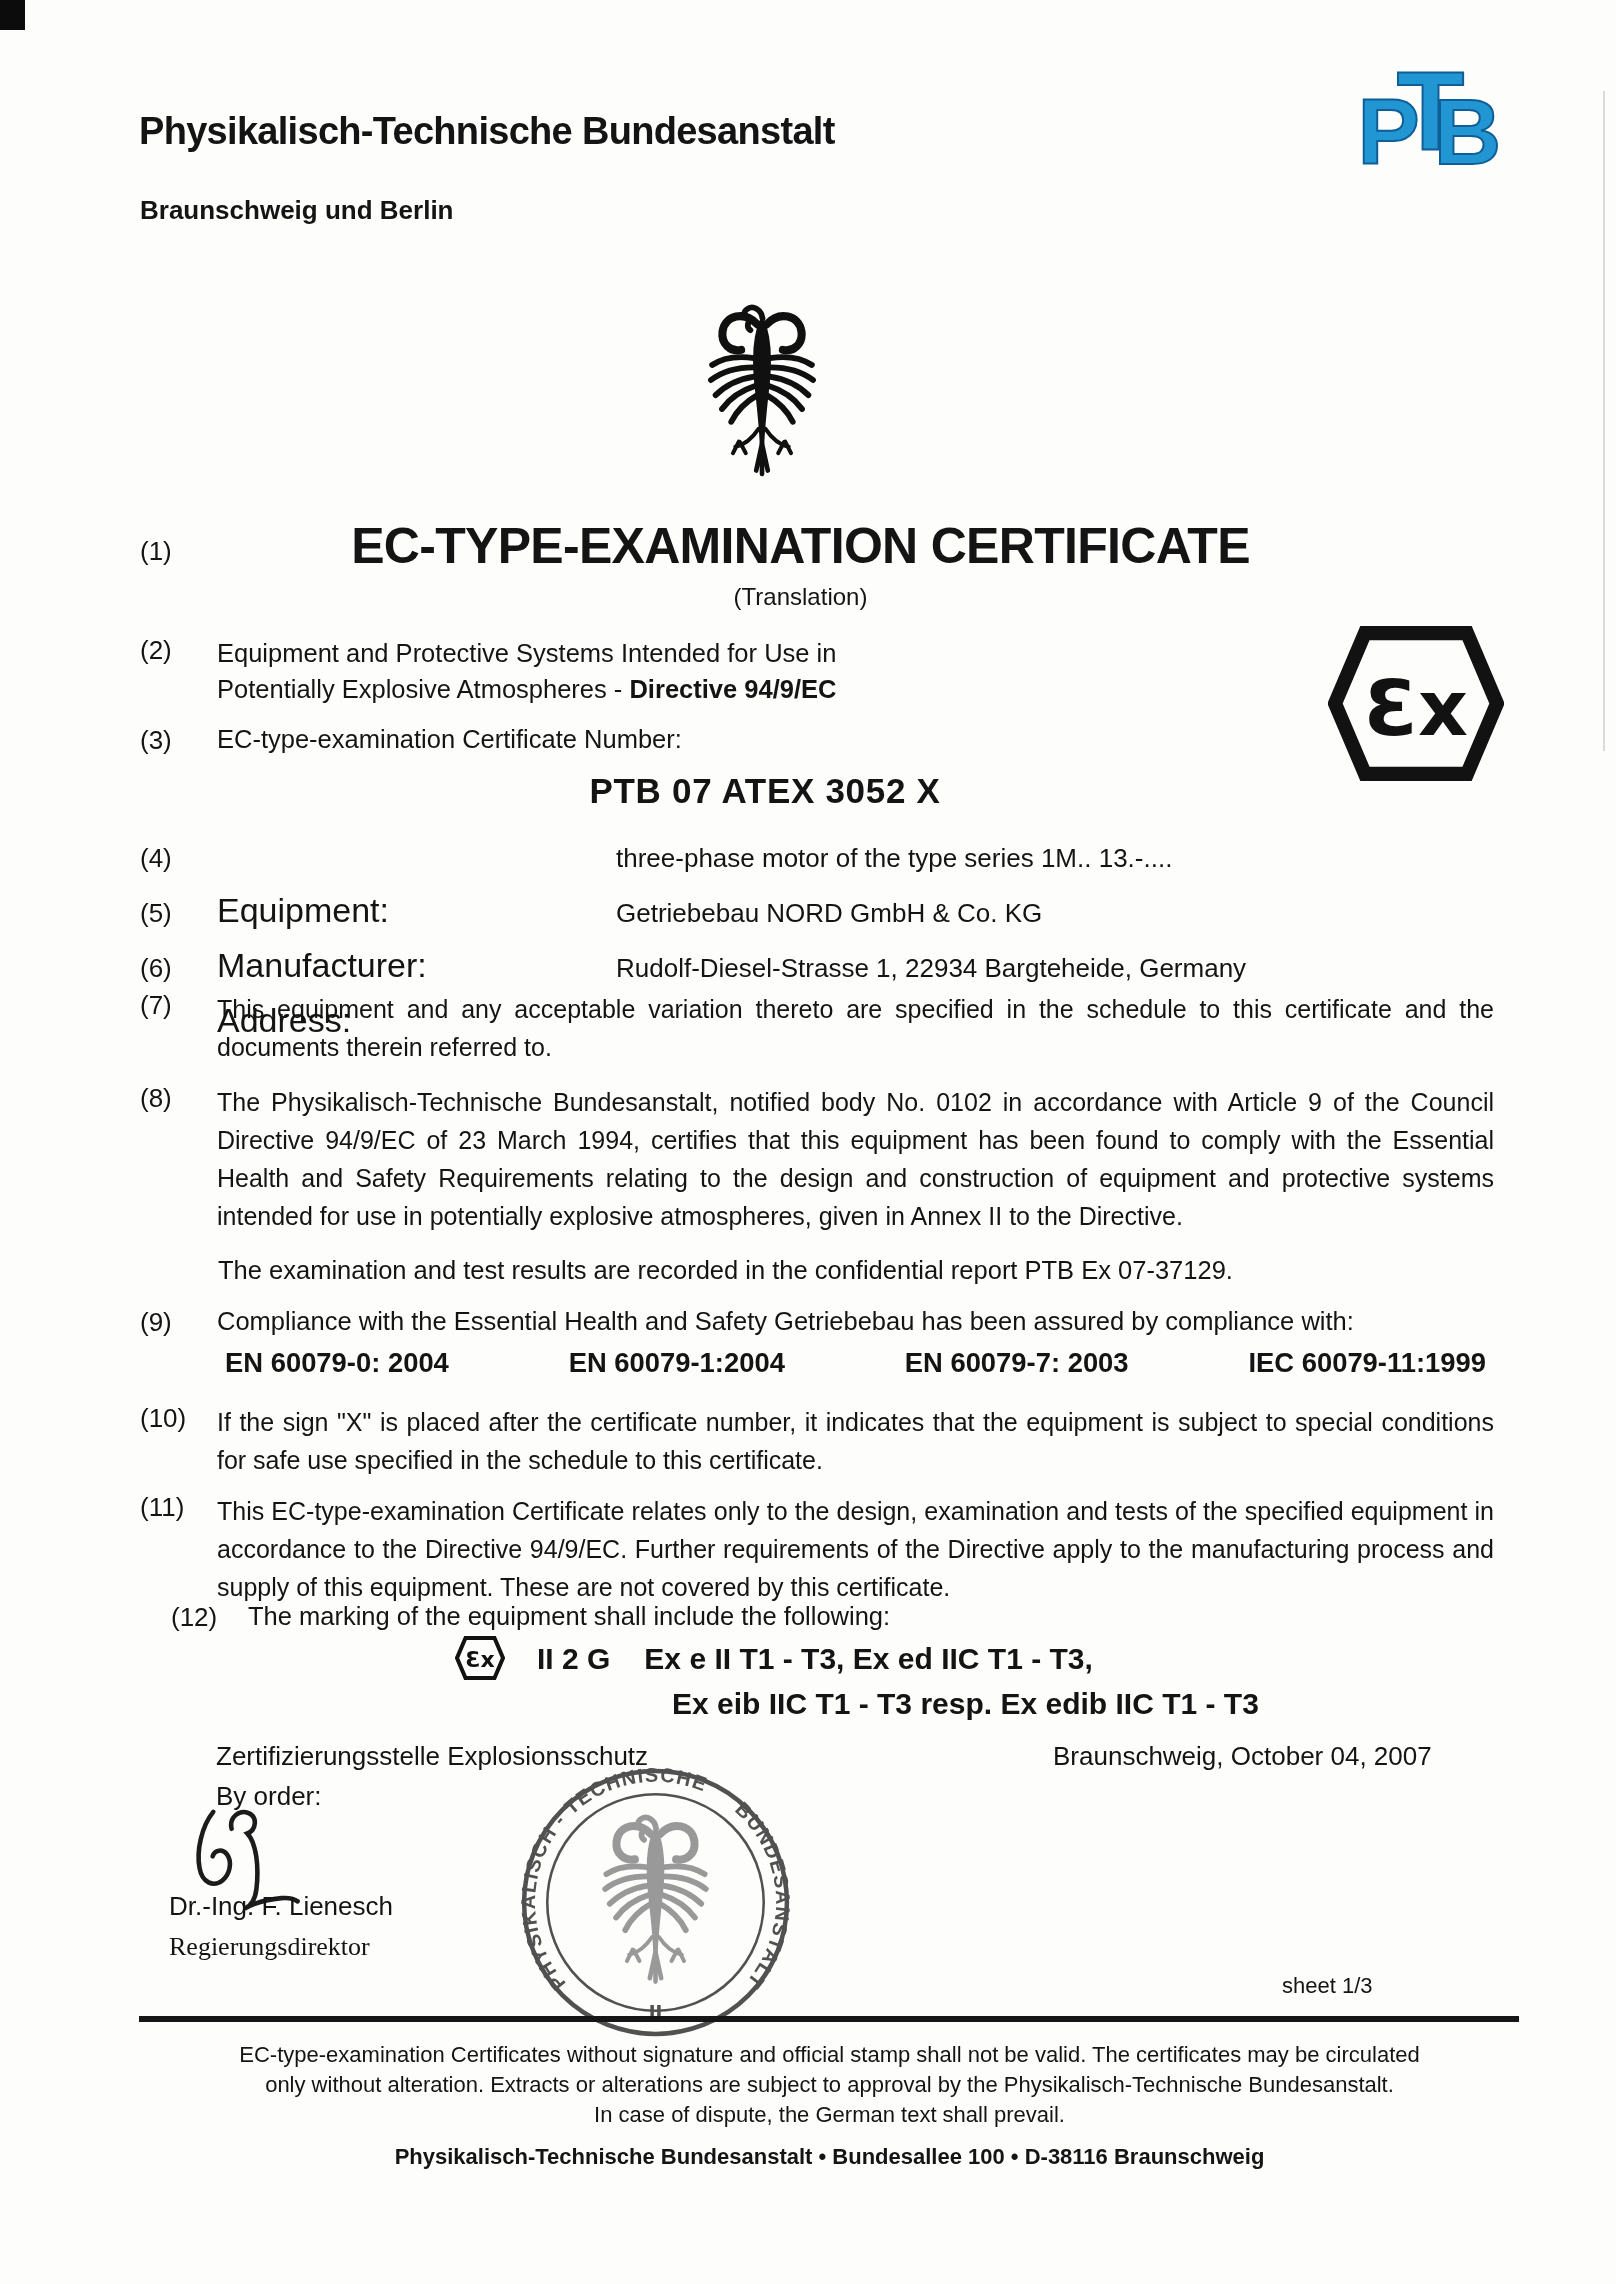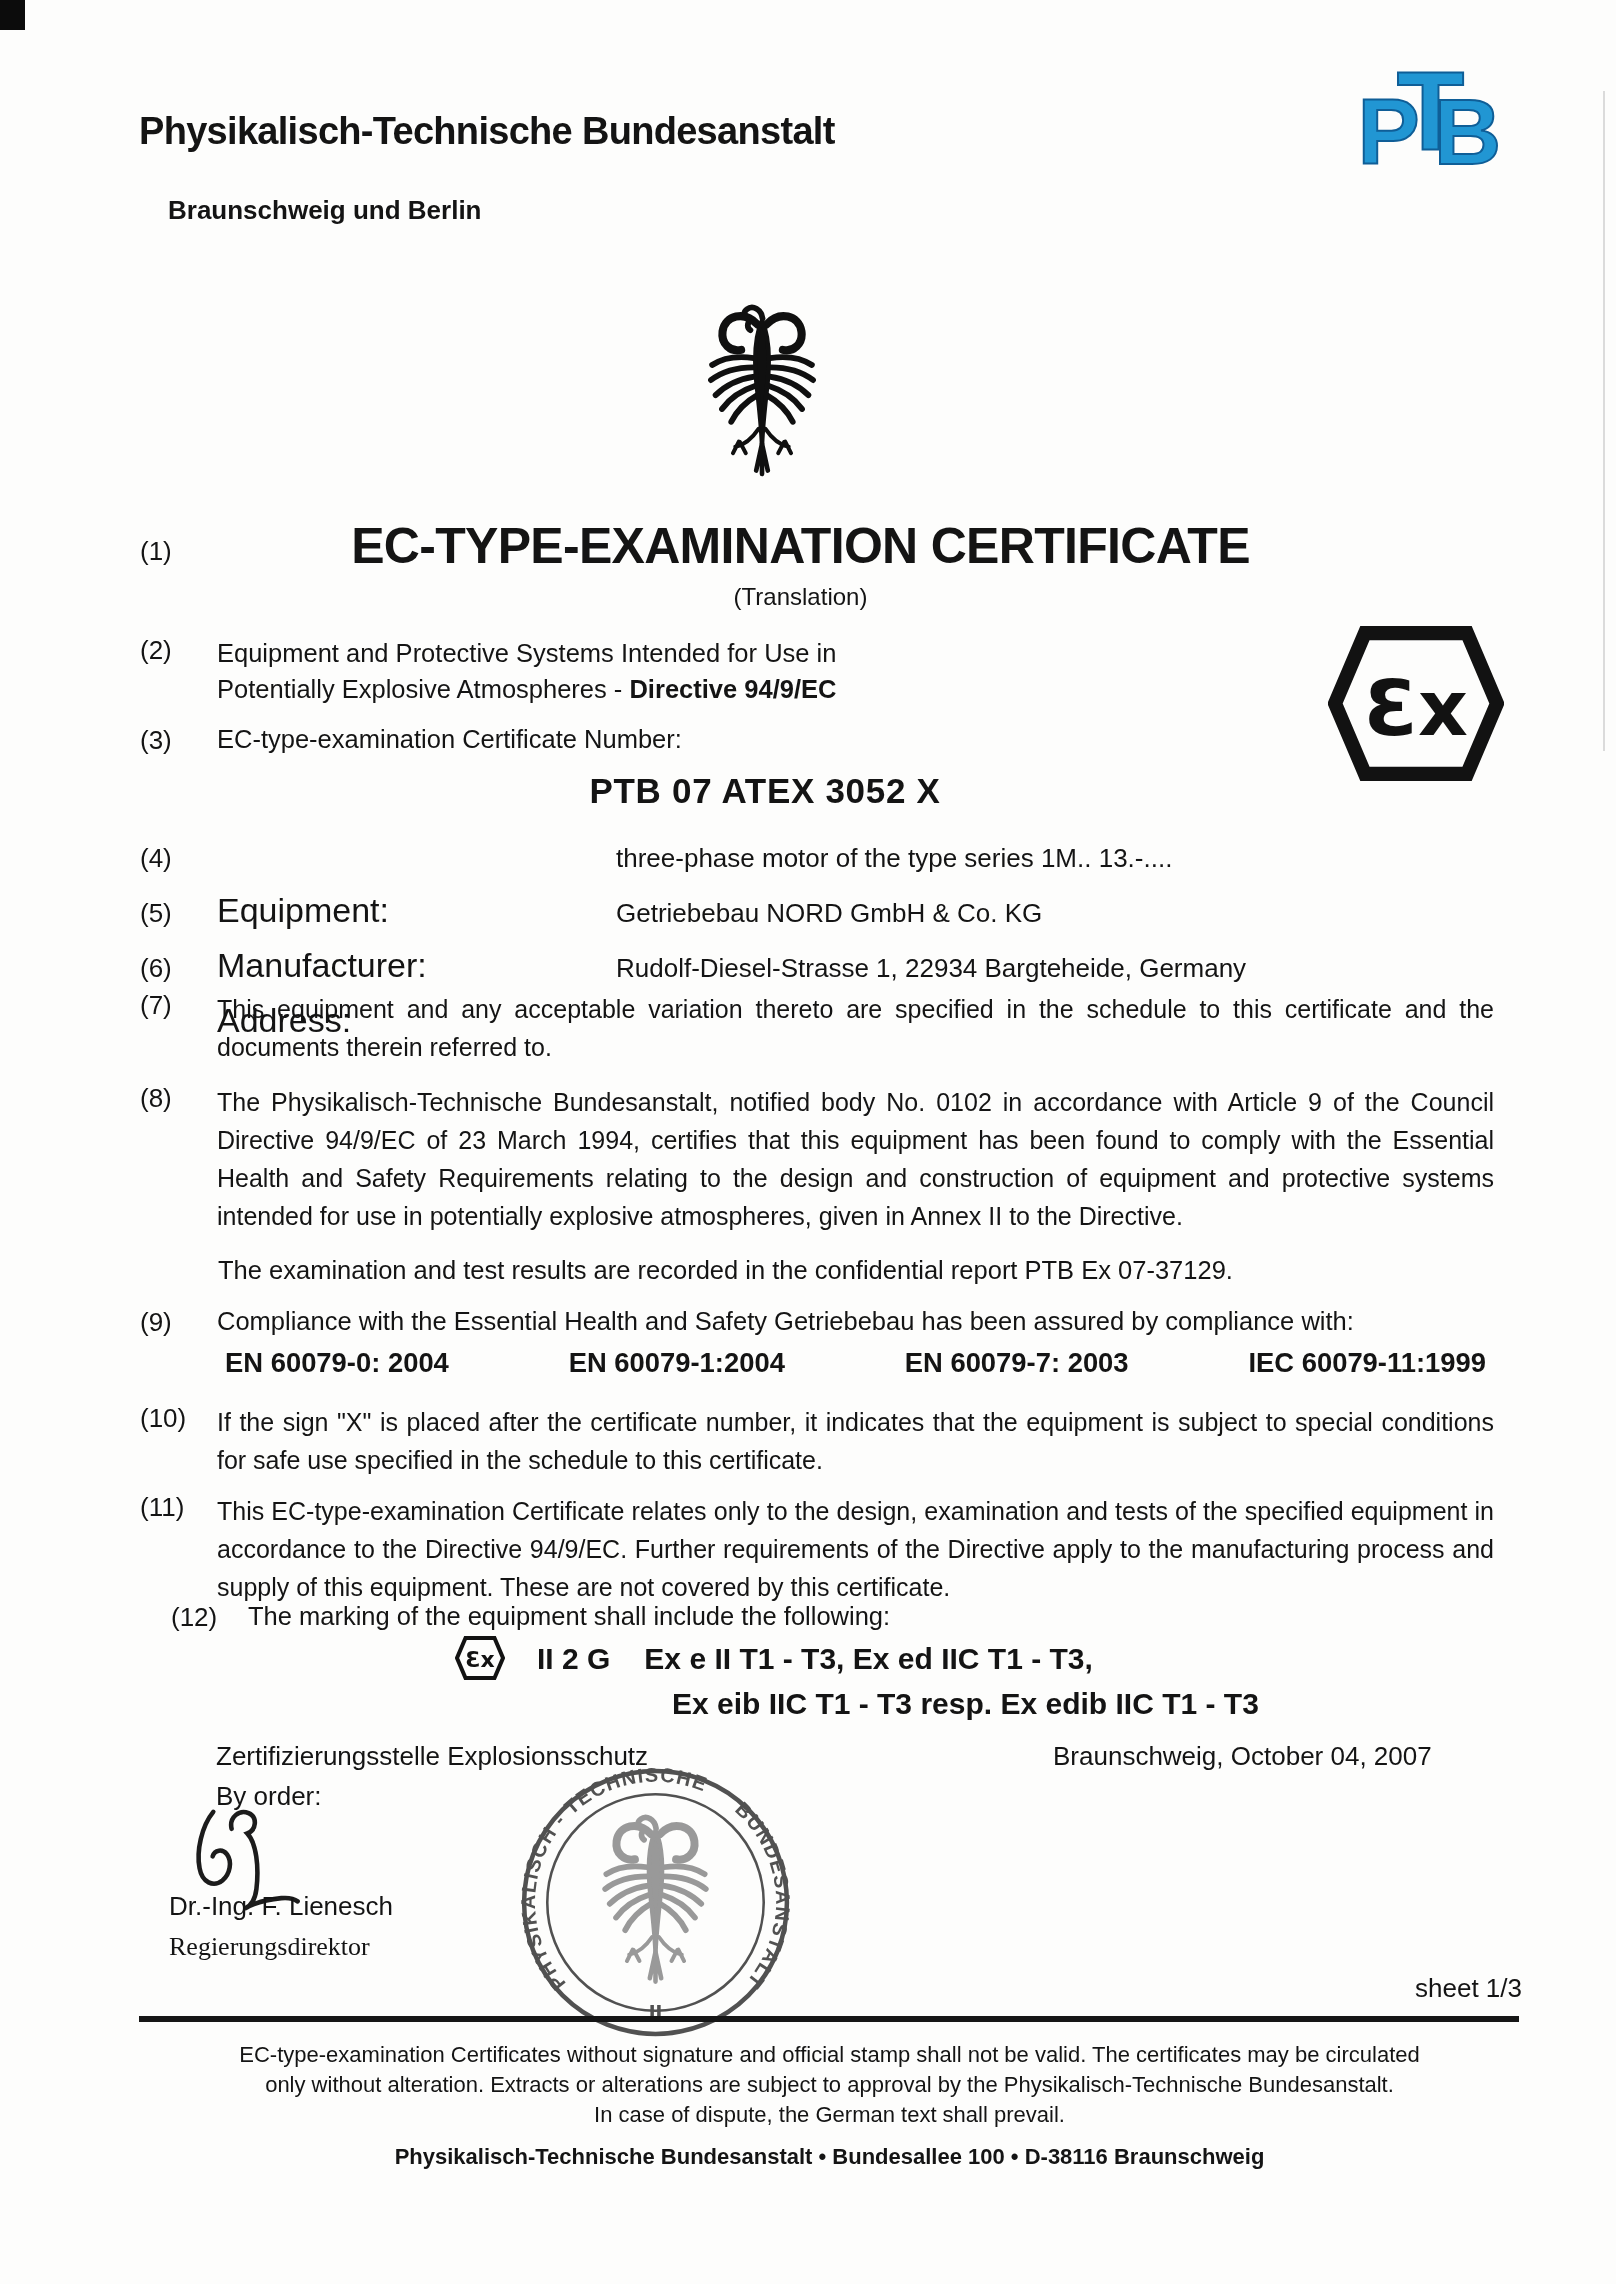--- a/index.html
+++ b/index.html
@@ -7,21 +7,21 @@
     position:relative;width:1617px;height:2284px;margin:0 auto;
     background:#fdfdfc;color:#141414;
     font-family:"Liberation Sans",sans-serif;overflow:hidden;
   }
   .abs{position:absolute;}
   .b{font-weight:bold;}
   .corner-mark{position:absolute;left:0;top:0;width:25px;height:30px;background:#0c0c0c;}
   .scan-line{position:absolute;left:1603px;top:91px;width:2px;height:660px;background:#d2d2d2;opacity:.8;}
 
   .org-name{font-size:38px;font-weight:bold;letter-spacing:-0.7px;}
-  .org-loc{font-size:26px;font-weight:bold;margin-left:28px;}
+  .org-loc{font-size:26px;font-weight:bold;}
 
   .row{position:absolute;left:140px;width:1354px;display:flex;align-items:flex-start;}
   .num{width:77px;flex:none;font-size:26px;}
   .para{flex:1;font-size:25px;line-height:38px;text-align:justify;}
   .single{flex:1;font-size:25.5px;}
   .lines{flex:1;font-size:25.5px;line-height:36px;}
   .label-col{width:399px;flex:none;font-size:34px;margin-top:48px;}
   .value-col{flex:1;font-size:26px;}
 
   .title-wrap{position:absolute;left:216px;width:1169px;text-align:center;}
@@ -29,21 +29,21 @@
   .title-sub{font-size:24px;font-weight:normal;}
   .certnum-wrap{position:absolute;left:216px;width:1098px;text-align:center;}
   .certnum{font-size:35px;font-weight:bold;letter-spacing:0.7px;}
 
   .standards{position:absolute;left:225px;width:1261px;display:flex;justify-content:space-between;font-size:27.4px;font-weight:bold;}
 
   .marking{font-size:30px;font-weight:bold;white-space:nowrap;}
   .mark-prefix{margin-right:34px;}
 
   .sig-text{font-size:26px;}
-  .sheet{position:absolute;left:1241px;width:281px;text-align:right;font-size:26px;}
+  .sheet{position:absolute;left:1282px;width:281px;font-size:22px;}
   .rule{position:absolute;left:139px;top:2016px;width:1380px;height:5.9px;background:#161616;}
 
   .footer-line{position:absolute;left:140px;width:1379px;text-align:center;font-size:22px;line-height:29px;}
   .footer-addr{font-weight:bold;}
 
   .stamp{opacity:.88;}
   .stamp-ring{font-size:31px;font-weight:bold;letter-spacing:2px;fill:#3a3a3a;}
   .stamp-ii{font-size:38px;font-weight:bold;fill:#3a3a3a;}
 </style>
 </head>

